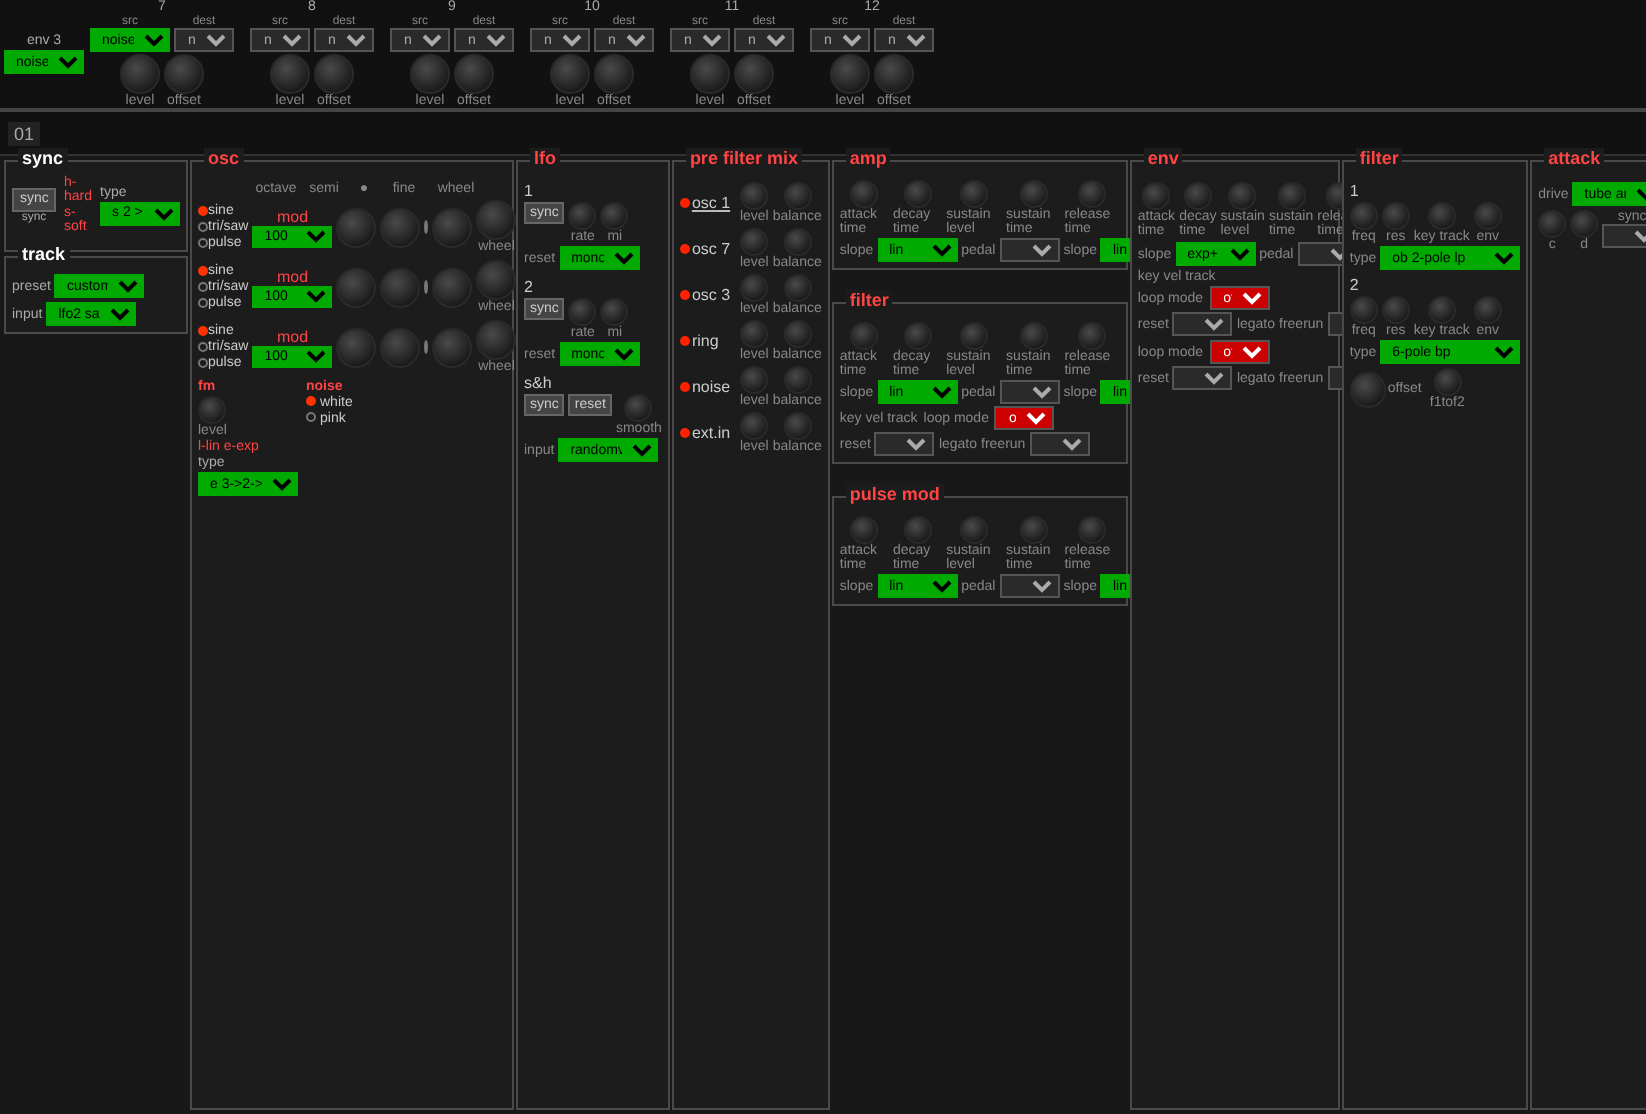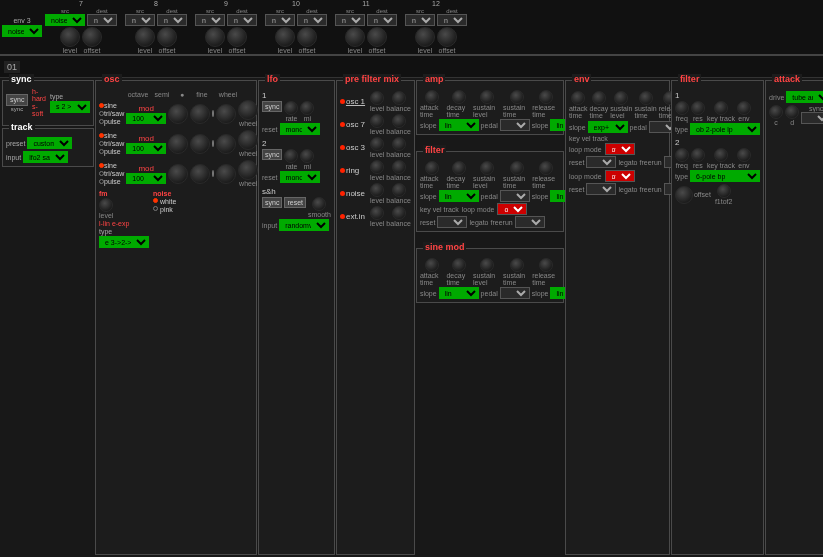--- a/index.html
+++ b/index.html
@@ -738,21 +738,21 @@
         <div style="display:flex; gap:2px; align-items:center; margin-top:1px; font-size:7px;">
           <span style="color:#888;">reset</span>
           <select class="dd-none" style="width:22px;"></select>
           <span style="color:#888;">legato</span>
           <span style="color:#888;">freerun</span>
           <select class="dd-none" style="width:22px;"></select>
         </div>
       </div>
 
       <div class="blk" style="padding:3px; padding-top:9px;">
-        <span class="blk-title" style="color:#ff4444;">sine mod</span>
+        <span class="blk-title" style="color:#ff4444;">pulse mod</span>
         <div style="display:flex; gap:2px; align-items:flex-end;">
           <div class="kw">
               <div class="k-sm"></div>
               <span>attack time</span>
             </div>
           <div class="kw">
               <div class="k-sm"></div>
               <span>decay time</span>
             </div>
           <div class="kw">

